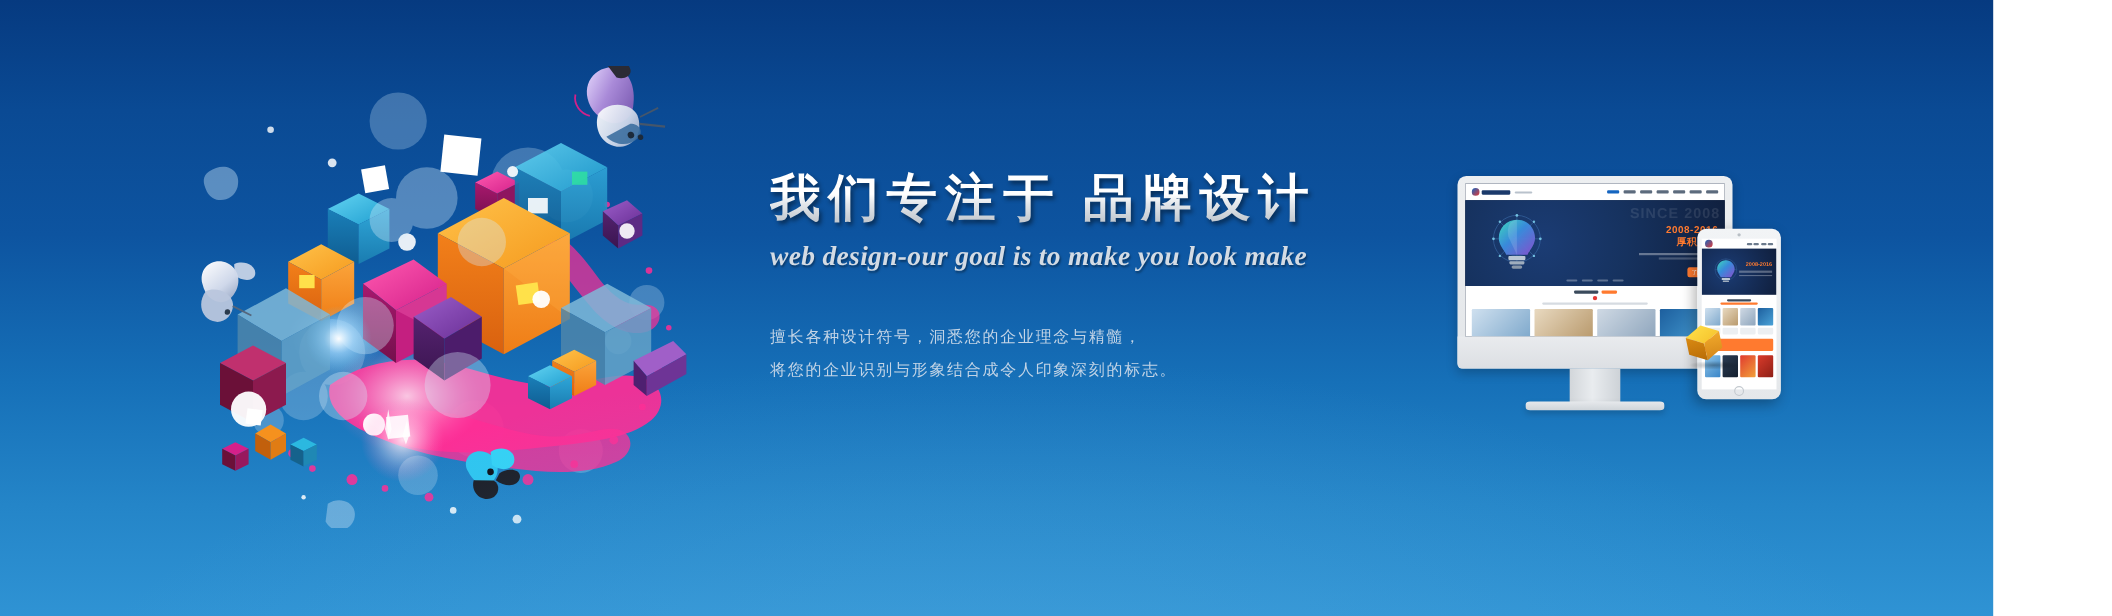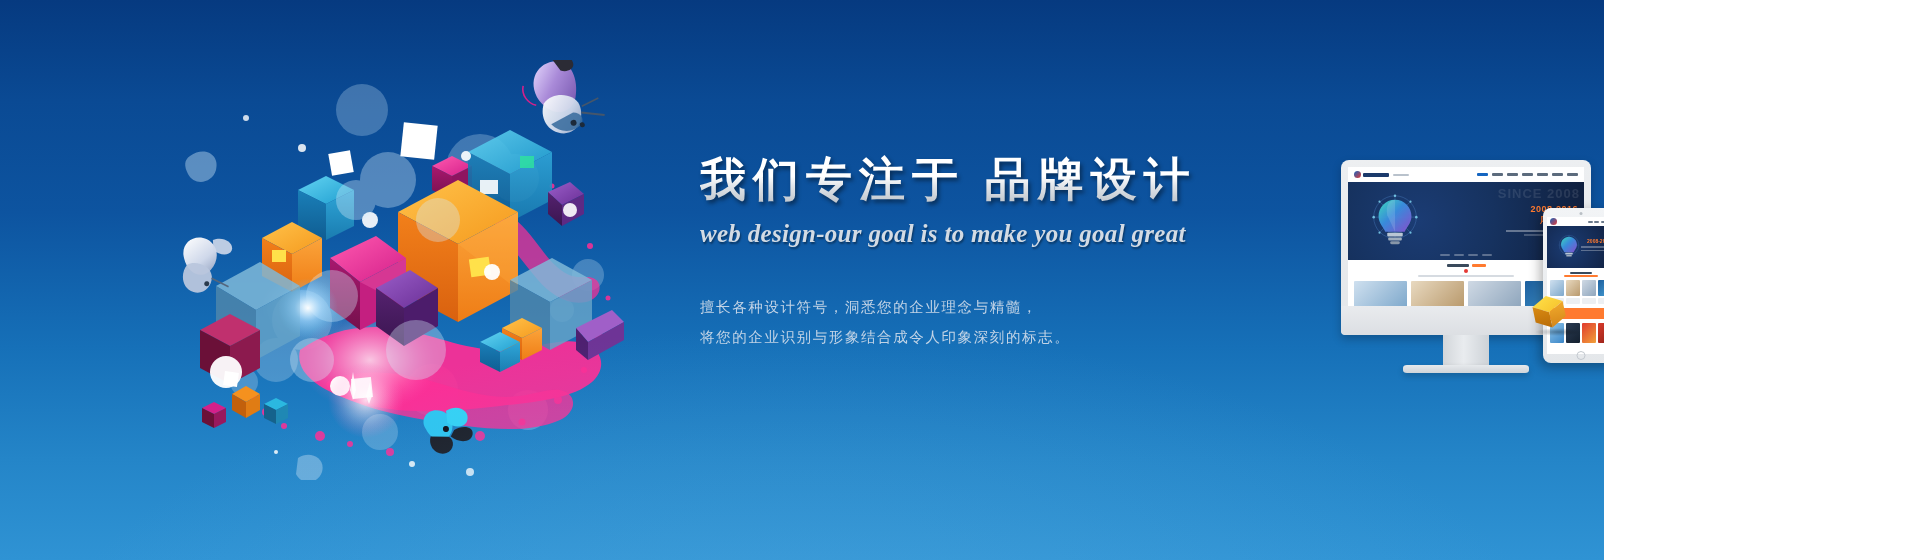--- a/index.html
+++ b/index.html
@@ -7,21 +7,21 @@
 
   html, body {
     width:1920px; height:560px;
     overflow:hidden;
     font-family:"Liberation Sans", sans-serif;
   }
 
   
   #banner {
     position:relative;
-    width:1604px; height:560px;
+    width:1812px; height:560px;
     background:linear-gradient(180deg,
         #063a80 0%,
         #0a4a94 18%,
         #0d54a0 38%,
         #1670b8 62%,
         #2485c8 82%,
         #2f93d4 100%);
     overflow:hidden;
   }
   
@@ -74,21 +74,21 @@
     letter-spacing:1.6px;
     line-height:30px;
     color:#c3d4e6;
     white-space:nowrap;
   }
 
   
   #devices { position:absolute; left:1325px; top:160px; width:290px; height:230px; }
 
   
-  .monitor { position:absolute; left:16px; top:0; width:250px; height:175px; }
+  .monitor { position:absolute; left:0; top:0; width:250px; height:175px; }
   .monitor-bezel {
     position:absolute; inset:0;
     background:linear-gradient(180deg,#edeff1 0%,#e3e6e9 100%);
     border-radius:8px 8px 4px 4px;
     box-shadow:0 4px 10px rgba(0,0,0,.22);
     padding:7px 7px 0 7px;
   }
   .monitor-screen {
     position:relative;
     width:100%; height:139px;
@@ -476,21 +476,21 @@
         <circle cx="96" cy="392" r="2"></circle>
       </g>
 
       <path d="M10 96 C24 86 40 94 36 110 C32 124 14 126 8 114 C4 106 4 100 10 96 Z" fill="#bcd9ef" opacity=".45"></path>
       <path d="M118 398 C130 390 146 398 142 412 C138 424 122 426 116 414 Z" fill="#cfe4f4" opacity=".4"></path>
     </svg>
   </div>
 
   <div id="copy">
     <h1 class="headline">我们专注于 品牌设计</h1>
-    <div class="subhead">web design-our goal is to make you goal great</div>
+    <div class="subhead">web design-our goal is to make you look make</div>
     <div class="body-lines">
       <p class="body-line">擅长各种设计符号，洞悉您的企业理念与精髓，</p>
       <p class="body-line">将您的企业识别与形象结合成令人印象深刻的标志。</p>
     </div>
   </div>
 
   <div id="devices">
 
     <div class="monitor">
       <div class="monitor-bezel">

